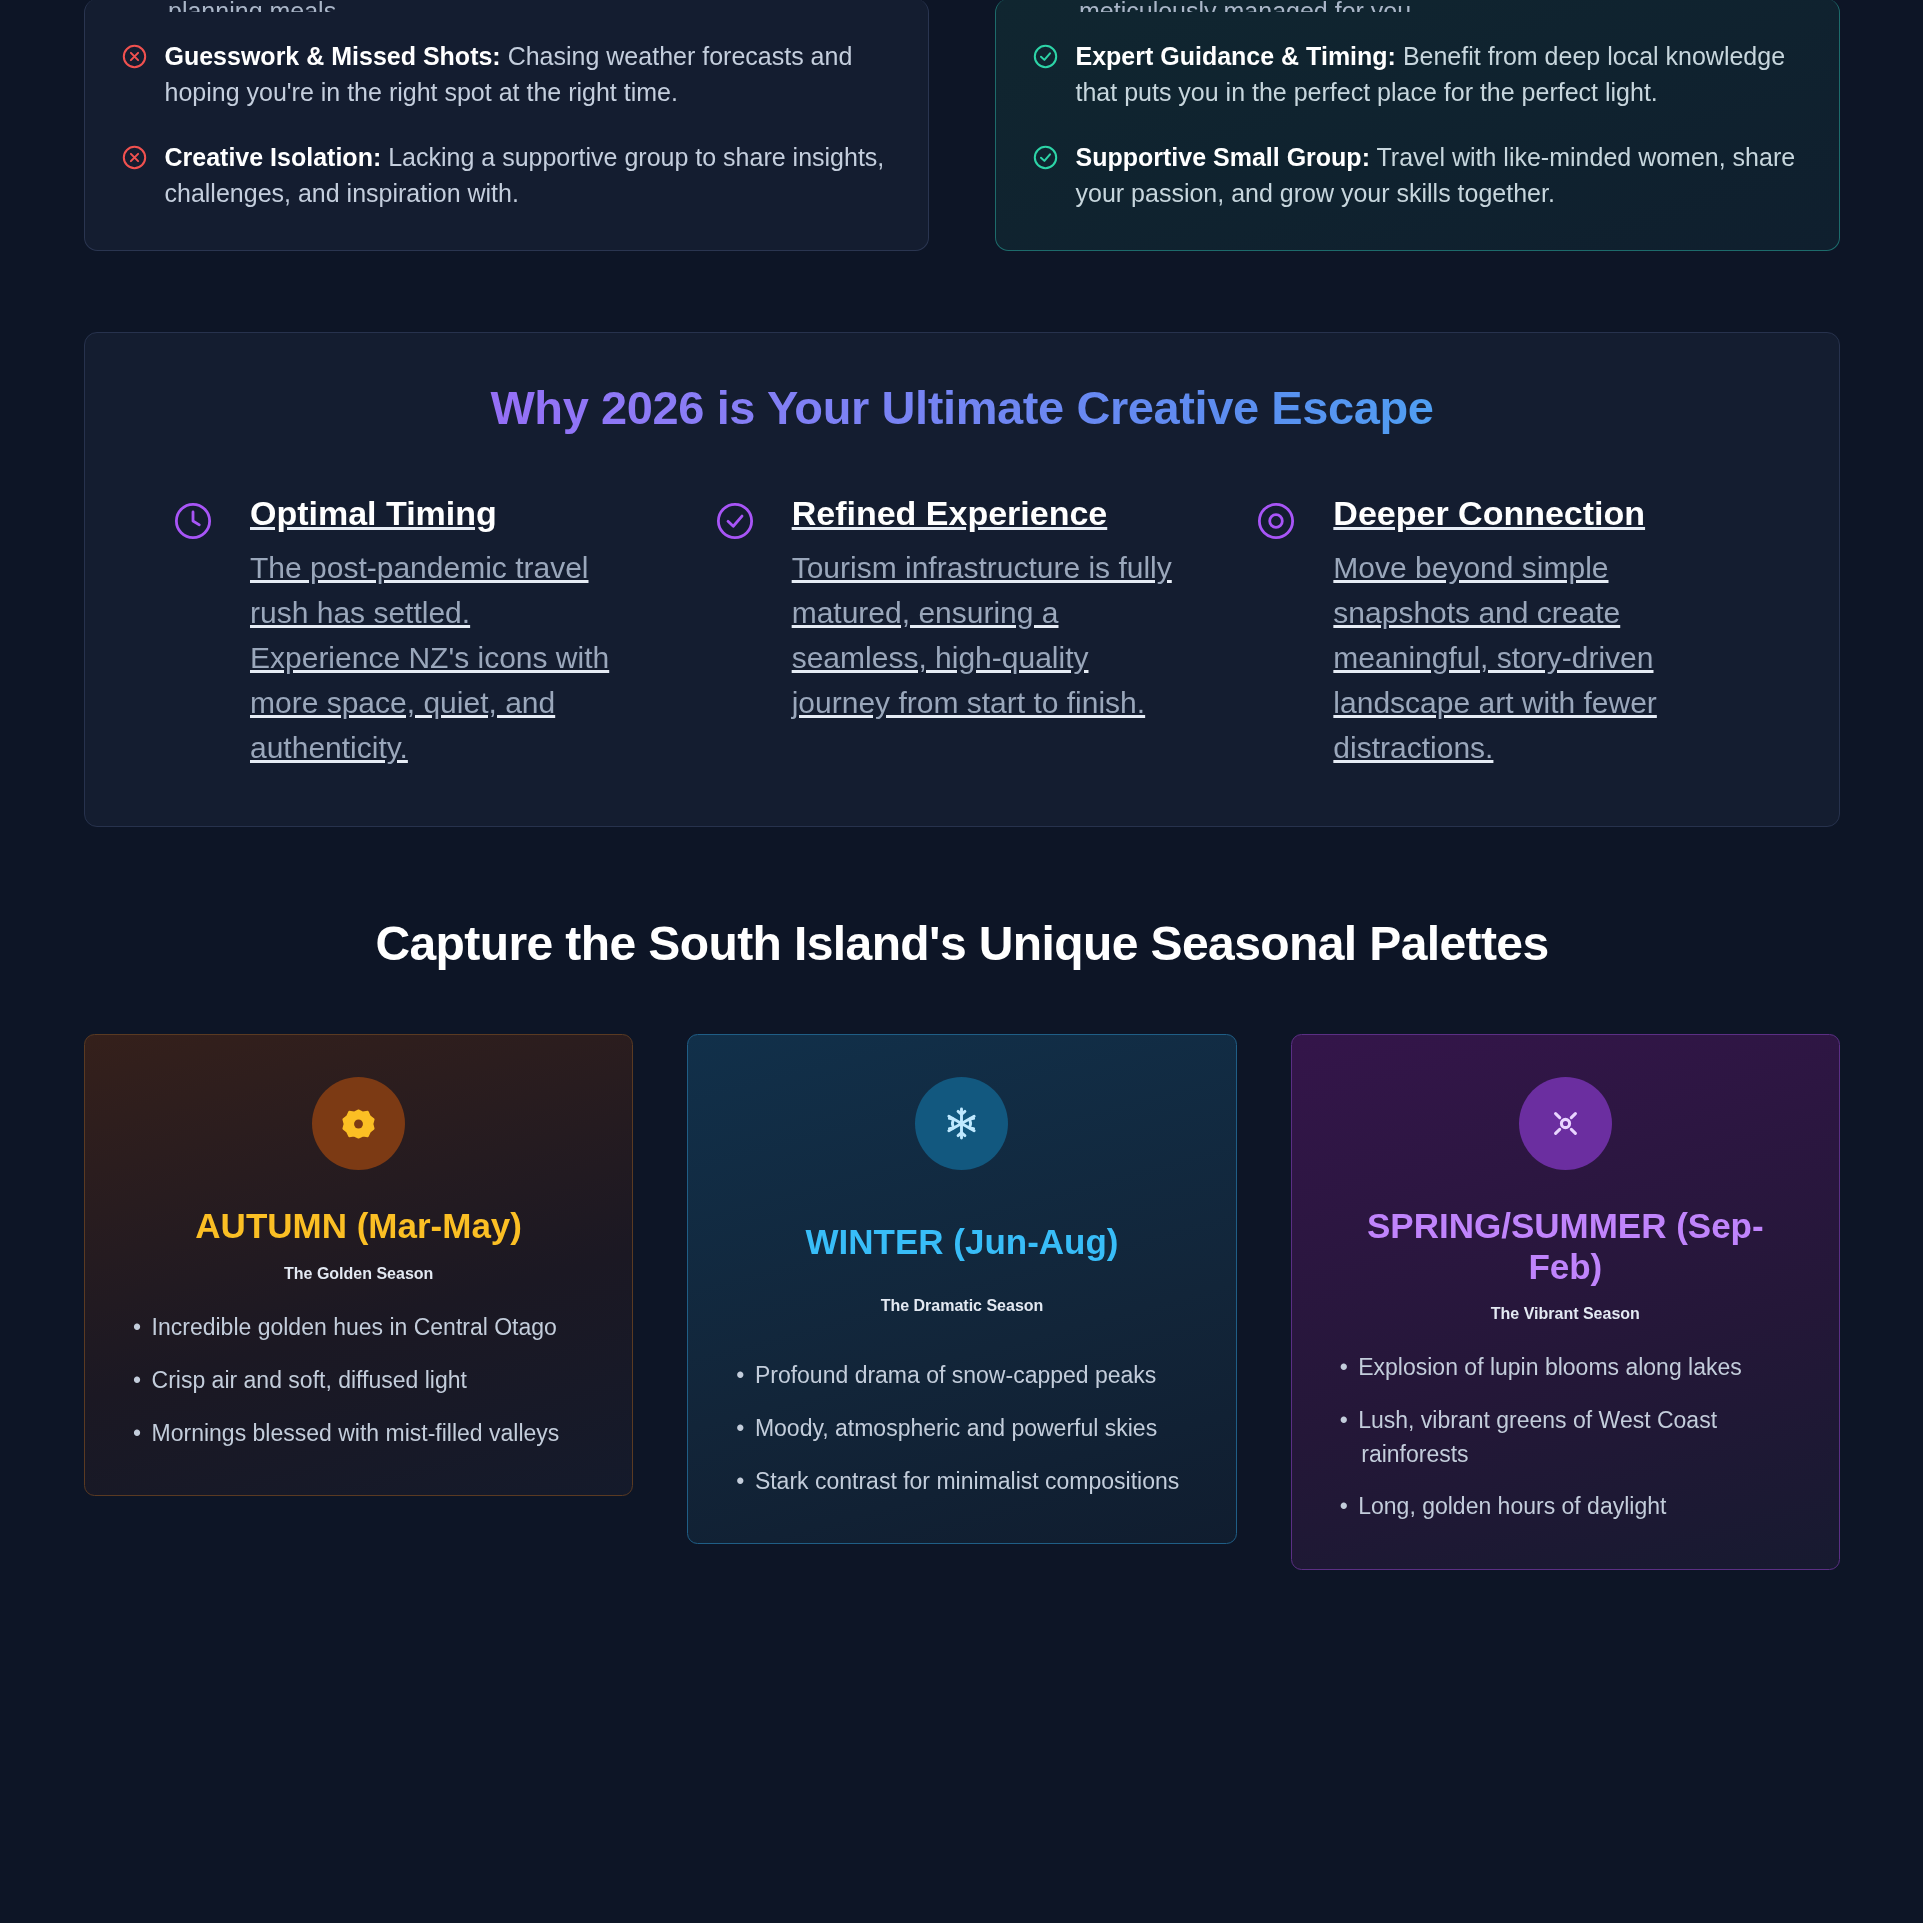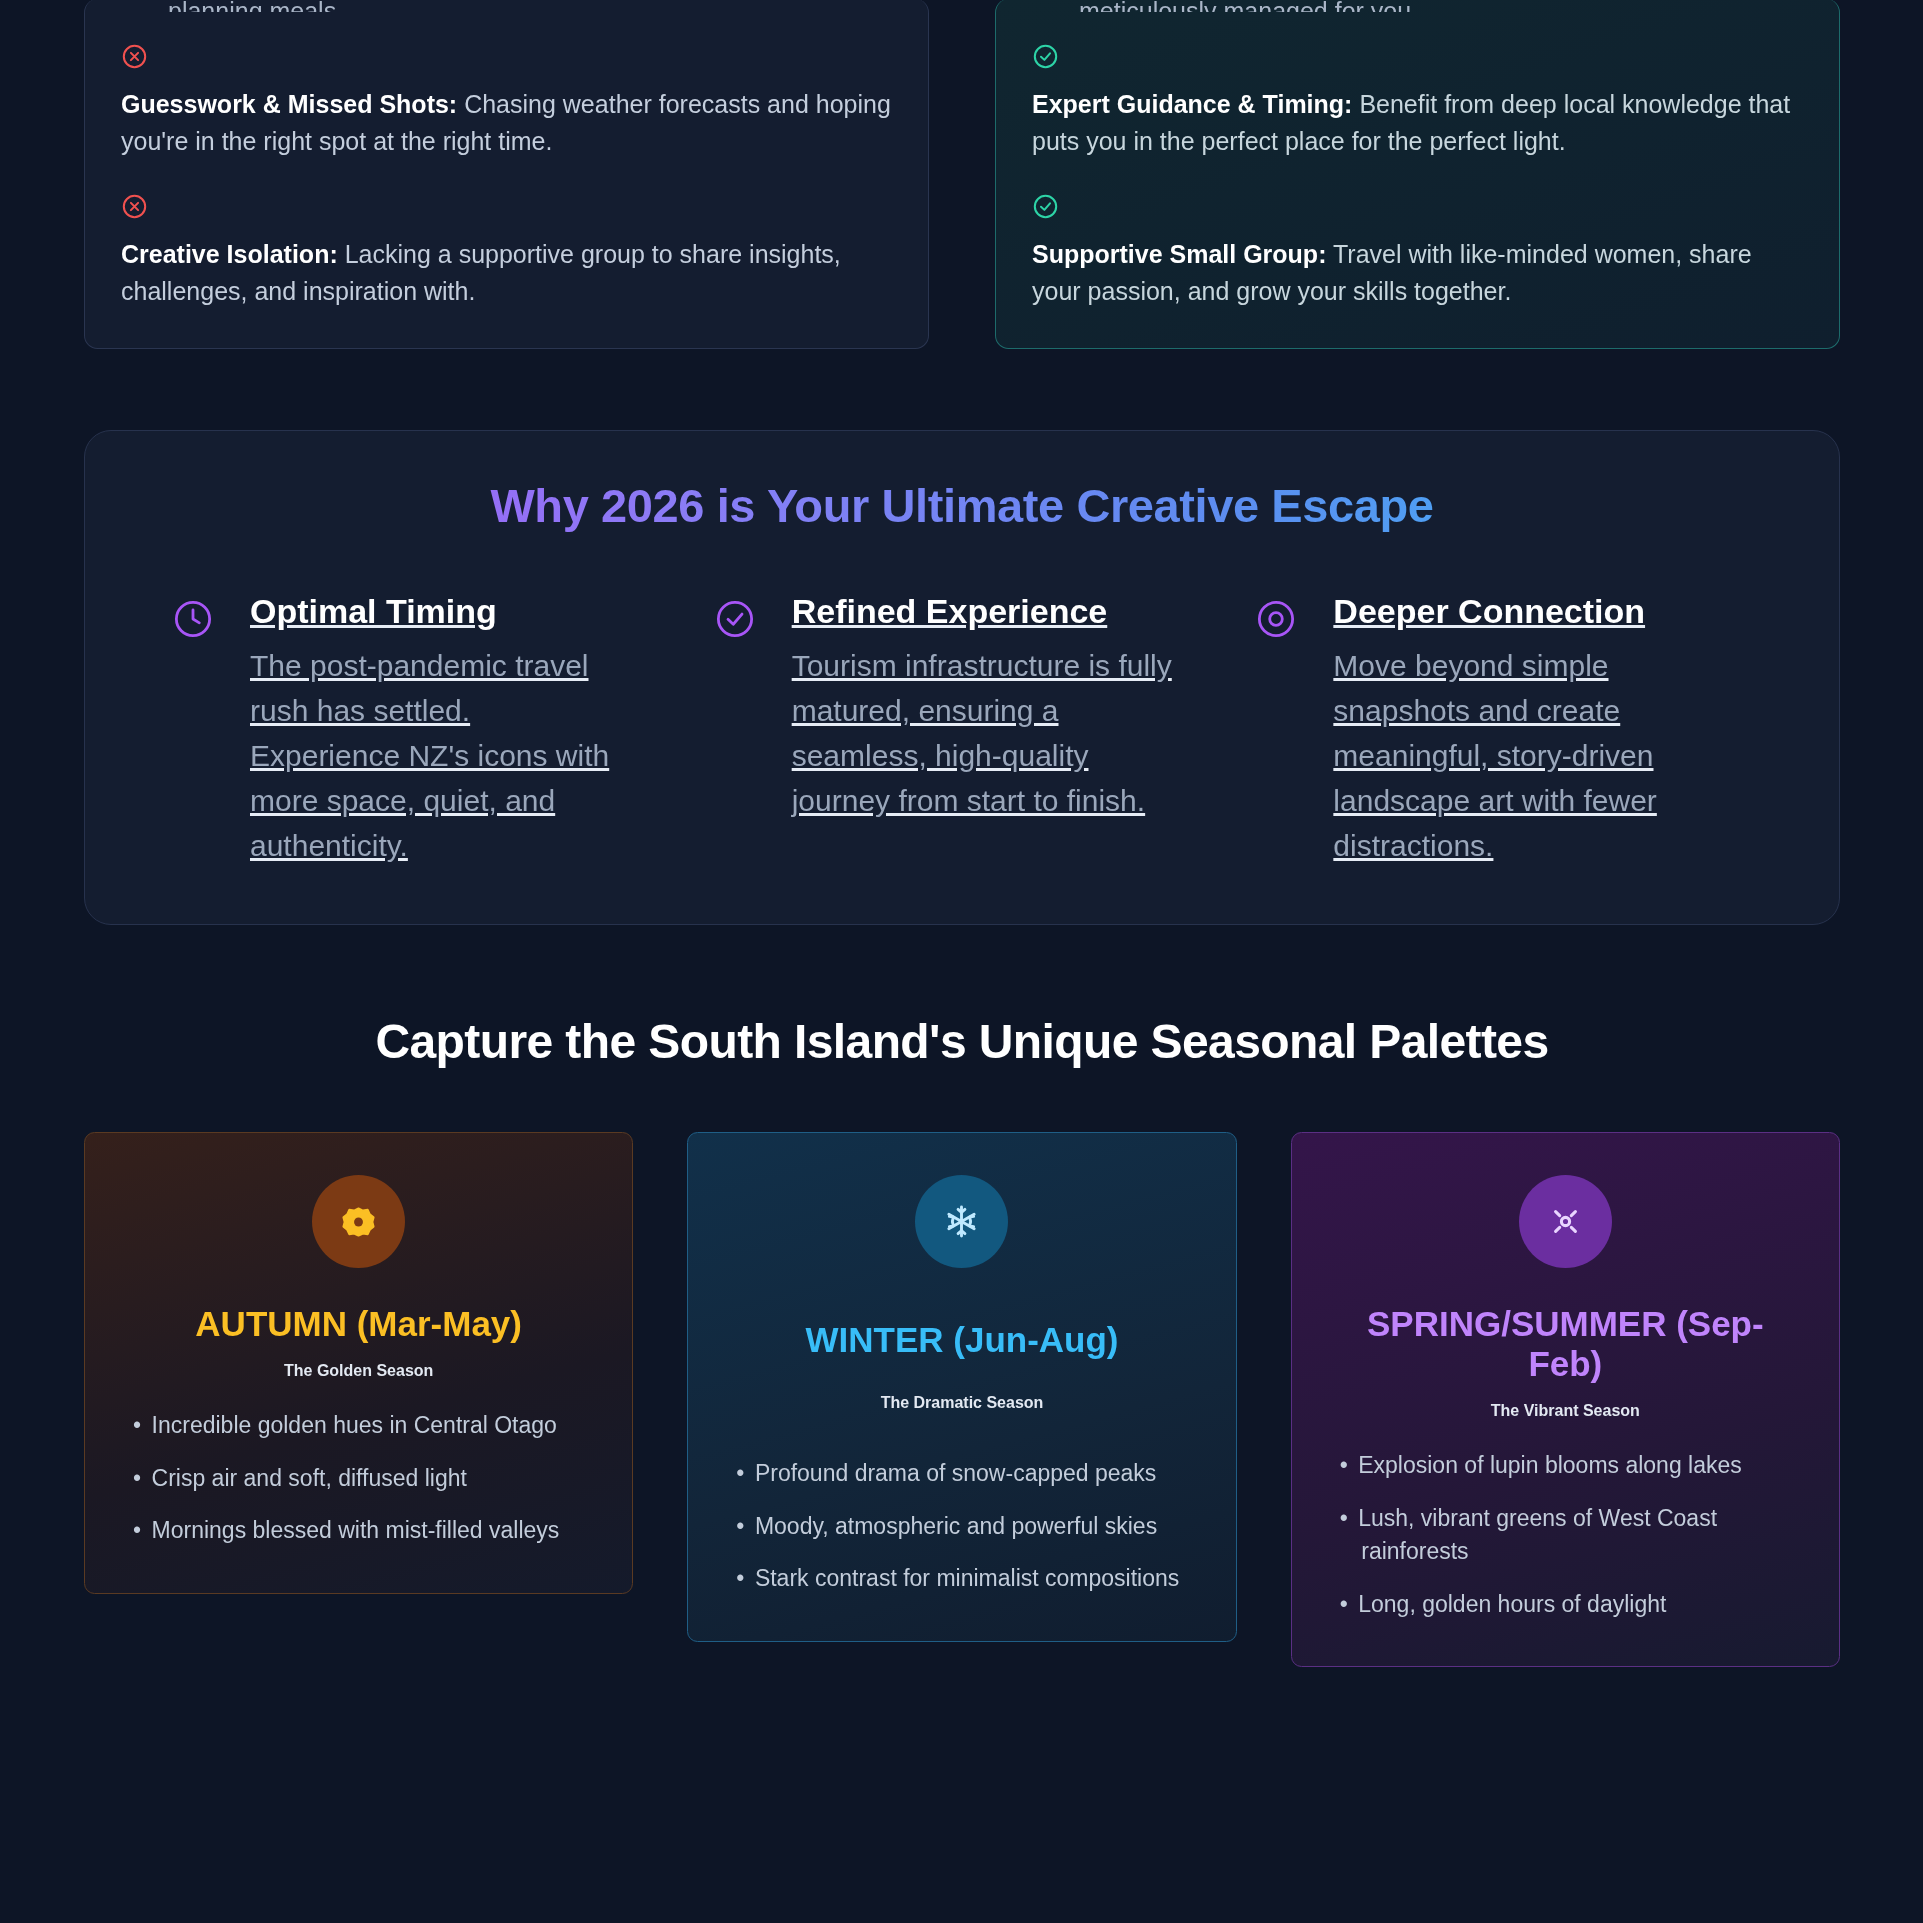--- a/index.html
+++ b/index.html
@@ -47,42 +47,41 @@
     overflow: hidden;
     margin-bottom: 25.6px;
     padding-left: 47px;
   }
   ul.bullets { list-style: none; }
   ul.bullets li {
     display: flex;
     align-items: flex-start;
     gap: 16.5px;
     margin-bottom: 28.6px;
-    flex-direction: column;
   }
   ul.bullets li:last-child { margin-bottom: 0; justify-content: center; }
   .bullet-icon {
     flex: 0 0 auto;
     width: 27px; height: 27px;
     margin-top: 5.3px;
   }
   .bullet-text {
     font-size: 25px;
     line-height: 1.45;
     color: #c4cedd;
   }
   .bullet-text b { color: #ffffff; font-weight: bold; }
   .card-solution .bullet-text { color: #c7d6dd; }
 
   
   .why-panel {
     margin: 81px 84px 0 84px;
     background: #141d30;
     border: 0.8px solid #27324d;
-    border-radius: 27px;
+    border-radius: 13px;
     padding: 47px 42px 56px 42px;
   }
   .why-title {
     text-align: center;
     font-size: 47px;
     font-weight: bold;
     letter-spacing: -0.4px;
     background: linear-gradient(90deg, #a855f7 0%, #8b7cf6 33%, #5c8df0 66%, #38bdf8 100%);
     -webkit-background-clip: text;
     background-clip: text;

